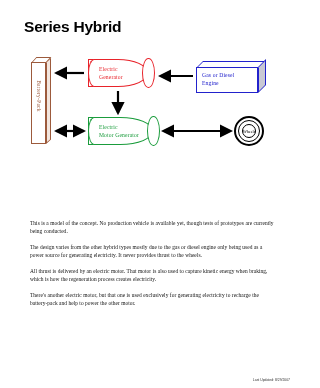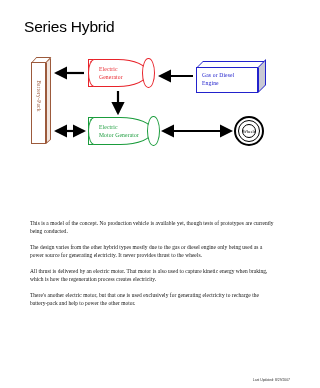--- a/index.html
+++ b/index.html
@@ -9,21 +9,21 @@
     font-family:"Liberation Serif", serif;
     position:relative;
     overflow:hidden;
   }
   .page{position:absolute;inset:0;}
 
   
   .title{
     position:absolute;left:24px;top:18px;
     font-family:"Liberation Sans", sans-serif;
-    font-weight:normal;
+    font-weight:bold;
     font-size:15.5px;
     letter-spacing:-0.2px;
     color:#000;
   }
 
   
   .diagram{position:absolute;left:0;top:45px;width:300px;height:130px;}
 
   
   .battery{

